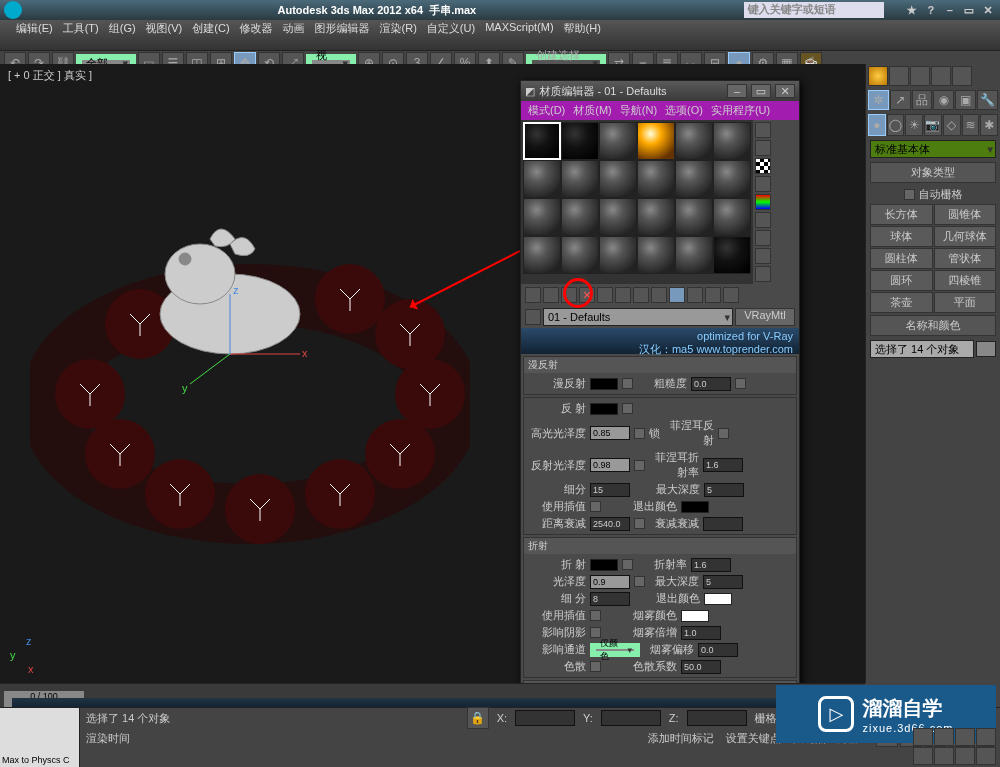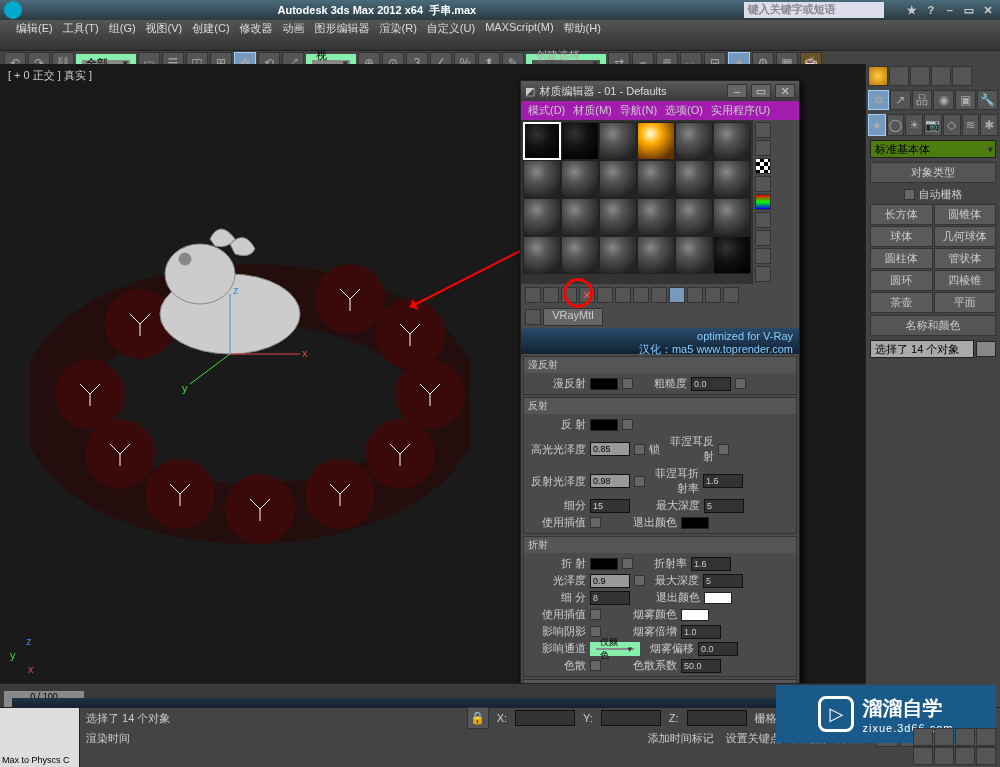--- a/index.html
+++ b/index.html
@@ -348,20 +348,21 @@
     <div class="t"></div>
     <div class="t"></div>
     <div class="t hl"></div>
     <div class="t"></div>
     <div class="t"></div>
     <div class="t"></div>
     <div class="redcircle"></div>
   </div>
   <div class="me-name">
     <div class="t" style="width:16px;height:16px;background:#555;border:1px solid #333"></div>
+    <div class="nm dropdown">01 - Defaults</div>
     <div class="btn">VRayMtl</div>
   </div>
   <div class="me-banner">
     <span>optimized for V-Ray</span>
       <span>汉化：ma5  www.toprender.com</span>
   </div>
 
   <div class="me-roll">
     <div class="me-roll-hdr">漫反射</div>
     <div class="me-roll-body">
@@ -370,21 +371,20 @@
         <span class="sw bk"></span>
         <span class="chk"></span>
         <span class="lbl2">粗糙度</span>
         <span class="spin">0.0</span>
         <span class="chk"></span>
       </div>
     </div>
   </div>
 
   <div class="me-roll">
-    <div class="me-roll-hdr">反射</div>
     <div class="me-roll-body">
       <div class="prow">
           <span class="lbl">反 射</span>
           <span class="sw bk"></span>
           <span class="chk"></span>
         </div>
       <div class="prow">
         <span class="lbl">高光光泽度</span>
         <span class="spin lt">0.85</span>
         <span class="chk"></span>
@@ -405,20 +405,27 @@
         <span style="width:12px"></span>
         <span class="lbl2">最大深度</span>
         <span class="spin">5</span>
       </div>
       <div class="prow">
         <span class="lbl">使用插值</span>
           <span class="chk"></span>
         <span style="width:18px"></span>
         <span class="lbl2">退出颜色</span>
           <span class="sw bk"></span>
+      </div>
+      <div class="prow">
+        <span class="lbl">距离衰减</span>
+        <span class="spin">2540.0</span>
+          <span class="chk"></span>
+        <span class="lbl2">衰减衰减</span>
+          <span class="spin"></span>
       </div>
     </div>
   </div>
 
   <div class="me-roll">
     <div class="me-roll-hdr">折射</div>
     <div class="me-roll-body">
       <div class="prow">
         <span class="lbl">折 射</span>
           <span class="sw bk"></span>

